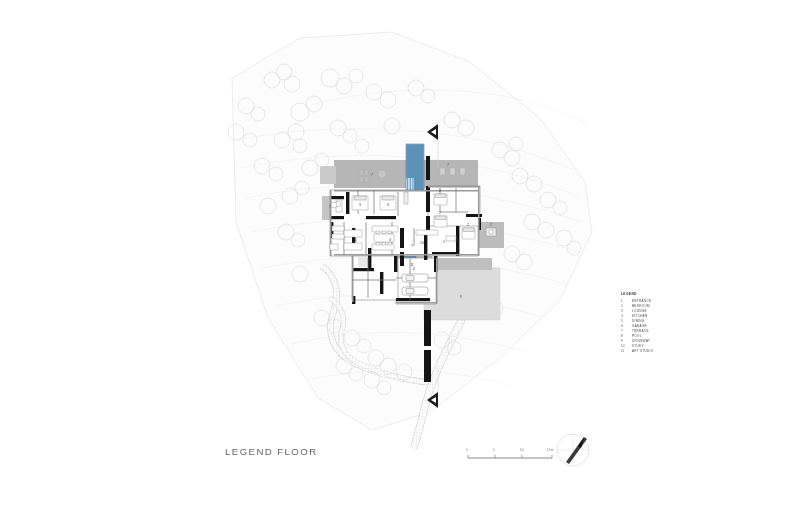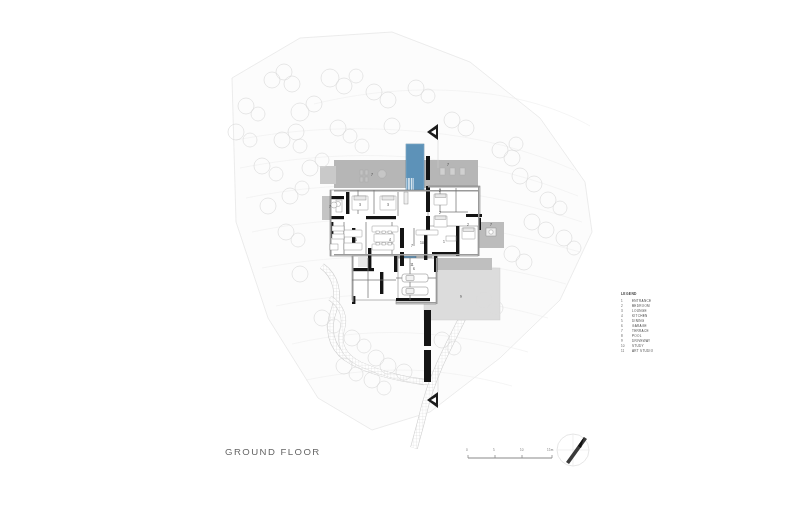--- a/index.html
+++ b/index.html
@@ -409,21 +409,21 @@
           <span class="legend-num">10</span>
           <span class="legend-label">STUDY</span>
         </div>
         <div class="legend-row">
           <span class="legend-num">11</span>
           <span class="legend-label">ART STUDIO</span>
         </div>
       </div>
   </div>
 
-  <div id="plan-title">GROUND FLOOR</div>
+  <div id="plan-title">LEGEND FLOOR</div>
 
   <div id="scale-labels">
       <div class="scale-num" style="left: 466px; top: 449px;">0</div>
       <div class="scale-num" style="left: 493px; top: 449px;">5</div>
       <div class="scale-num" style="left: 520px; top: 449px;">10</div>
       <div class="scale-num" style="left: 547px; top: 449px;">15m</div>
     </div>
 
 </div>
 

